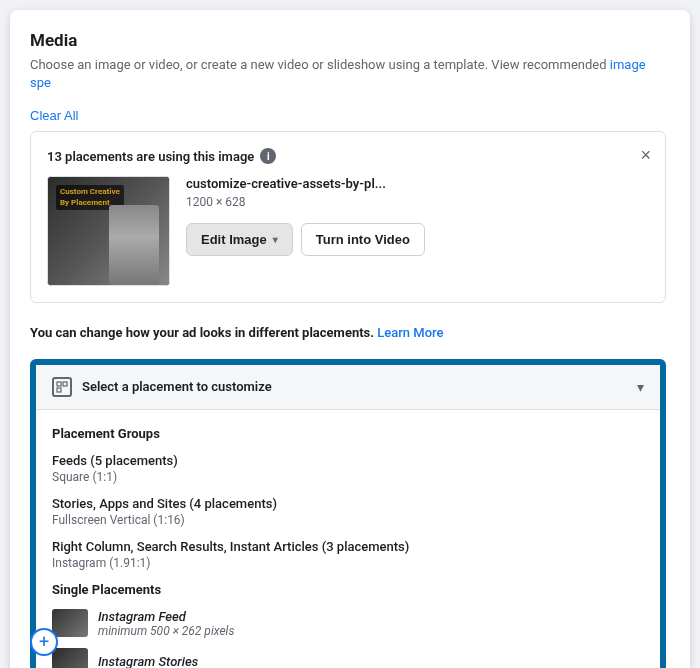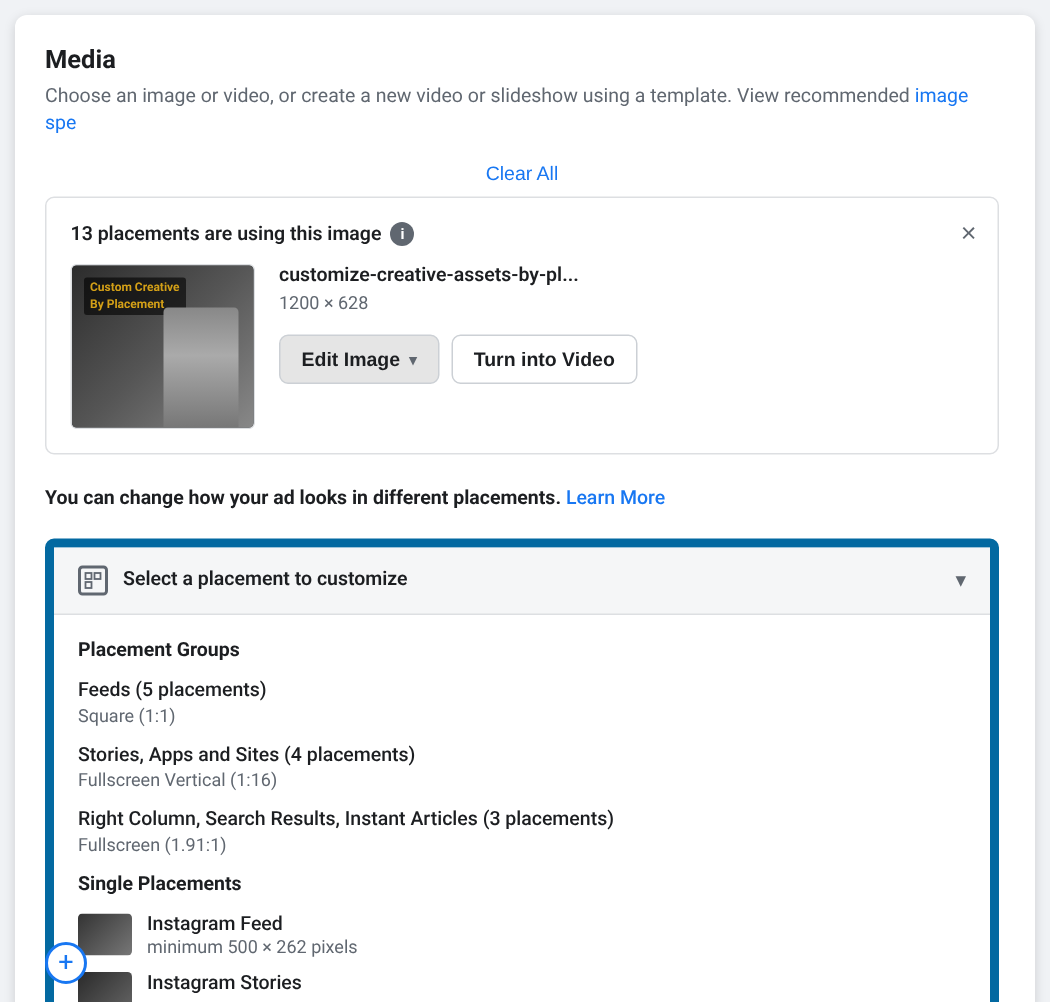--- a/index.html
+++ b/index.html
@@ -31,21 +31,21 @@
       color: #606770;
       margin-bottom: 16px;
       line-height: 1.4;
     }
     .media-desc a {
       color: #1877f2;
       text-decoration: none;
     }
     .clear-all-row {
       display: flex;
-      justify-content: center;
+      justify-content: flex-start;
       margin-bottom: 8px;
     }
     .clear-all-btn {
       background: none;
       border: none;
       color: #1877f2;
       font-size: 13px;
       cursor: pointer;
       font-weight: 500;
     }
@@ -260,24 +260,25 @@
     }
     .single-placements-title {
       font-size: 13px;
       font-weight: 700;
       color: #1c1e21;
       margin-top: 4px;
       margin-bottom: 12px;
     }
     .single-item {
       display: flex;
-      align-items: flex-start;
+      align-items: center;
       gap: 10px;
       margin-bottom: 10px;
       cursor: pointer;
+      font-style: italic;
     }
     .single-item-thumb {
       width: 36px;
       height: 28px;
       background: linear-gradient(135deg, #555 0%, #888 100%);
       border-radius: 3px;
       flex-shrink: 0;
       overflow: hidden;
       position: relative;
     }
@@ -391,21 +392,21 @@
         <div class="group-item">
           <div class="group-item-name">Feeds (5 placements)</div>
           <div class="group-item-sub">Square (1:1)</div>
         </div>
         <div class="group-item">
           <div class="group-item-name">Stories, Apps and Sites (4 placements)</div>
           <div class="group-item-sub">Fullscreen Vertical (1:16)</div>
         </div>
         <div class="group-item">
           <div class="group-item-name">Right Column, Search Results, Instant Articles (3 placements)</div>
-          <div class="group-item-sub">Fullscreen (1.91:1)</div>
+          <div class="group-item-sub">Instagram (1.91:1)</div>
         </div>
 
         <div class="single-placements-title">Single Placements</div>
 
         <div class="single-item">
           <div class="single-item-thumb">
             <div class="single-item-thumb-inner"></div>
           </div>
           <div class="single-item-info">
             <div class="single-item-name">Instagram Feed</div>

